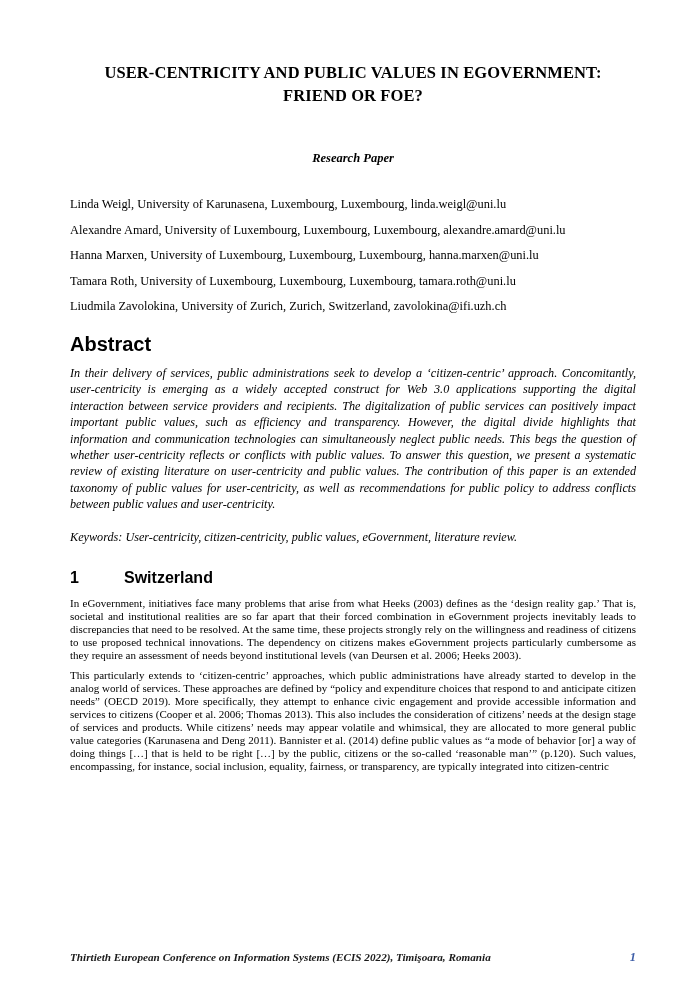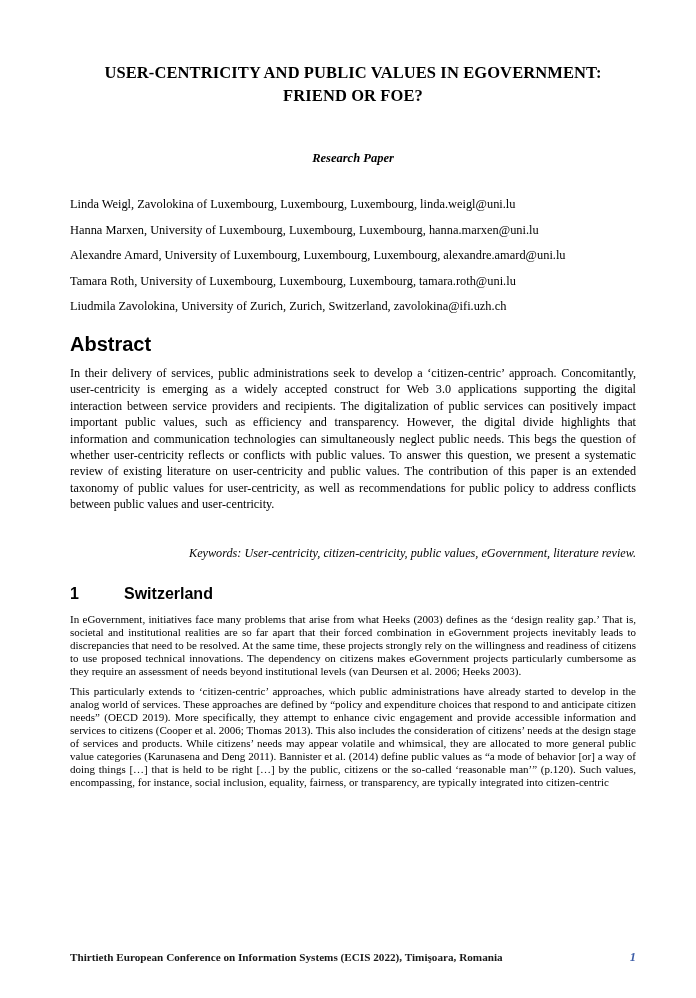--- a/index.html
+++ b/index.html
@@ -70,31 +70,31 @@
 
   
   .section-heading {
     font-family: "Liberation Sans", sans-serif;
     font-weight: bold;
     font-size: 20px;
     margin-top: 18px;
     margin-bottom: 9px;
   }
   .abstract-body {
+    font-style: italic;
     font-size: 12.2px;
     line-height: 16.4px;
     text-align: justify;
     margin: 0;
   }
   .keywords {
     font-style: italic;
     font-size: 12.2px;
     line-height: 16.4px;
-    margin-top: 32px;
-    text-align: right;
+    margin-top: 16px;
   }
 
   
   .numbered-heading {
     font-family: "Liberation Sans", sans-serif;
     font-weight: bold;
     font-size: 16px;
     margin-top: 24px;
     margin-bottom: 10px;
     display: flex;
@@ -115,20 +115,21 @@
   .footer {
     position: absolute;
     left: 70px;
     top: 950px;
     width: 566px;
     display: flex;
     align-items: baseline;
     justify-content: space-between;
   }
   .footer-text {
+    font-style: italic;
     font-weight: bold;
     font-size: 11.2px;
     color: #1a1a1a;
   }
   .footer-page {
     font-style: italic;
     font-weight: bold;
     font-size: 12.5px;
     color: #3f5fa8;
   }
@@ -140,23 +141,23 @@
 
   <div class="content">
 
     <div class="title-block">
       <h1 class="paper-title">USER-CENTRICITY AND PUBLIC VALUES IN EGOVERNMENT: FRIEND OR FOE?</h1>
     </div>
 
     <div class="paper-type">Research Paper</div>
 
     <div class="authors">
-      <div class="author-line">Linda Weigl, Zavolokina of Luxembourg, Luxembourg, Luxembourg, linda.weigl@uni.lu</div>
+      <div class="author-line">Linda Weigl, University of Karunasena, Luxembourg, Luxembourg, linda.weigl@uni.lu</div>
+      <div class="author-line">Alexandre Amard, University of Luxembourg, Luxembourg, Luxembourg, alexandre.amard@uni.lu</div>
       <div class="author-line">Hanna Marxen, University of Luxembourg, Luxembourg, Luxembourg, hanna.marxen@uni.lu</div>
-      <div class="author-line">Alexandre Amard, University of Luxembourg, Luxembourg, Luxembourg, alexandre.amard@uni.lu</div>
       <div class="author-line">Tamara Roth, University of Luxembourg, Luxembourg, Luxembourg, tamara.roth@uni.lu</div>
       <div class="author-line">Liudmila Zavolokina, University of Zurich, Zurich, Switzerland, zavolokina@ifi.uzh.ch</div>
     </div>
 
     <div class="section-heading">Abstract</div>
 
     <p class="abstract-body">In their delivery of services, public administrations seek to develop a ‘citizen-centric’ approach. Concomitantly, user-centricity is emerging as a widely accepted construct for Web 3.0 applications supporting the digital interaction between service providers and recipients. The digitalization of public services can positively impact important public values, such as efficiency and transparency. However, the digital divide highlights that information and communication technologies can simultaneously neglect public needs. This begs the question of whether user-centricity reflects or conflicts with public values. To answer this question, we present a systematic review of existing literature on user-centricity and public values. The contribution of this paper is an extended taxonomy of public values for user-centricity, as well as recommendations for public policy to address conflicts between public values and user-centricity.</p>
 
     <div class="keywords">Keywords: User-centricity, citizen-centricity, public values, eGovernment, literature review.</div>
 

